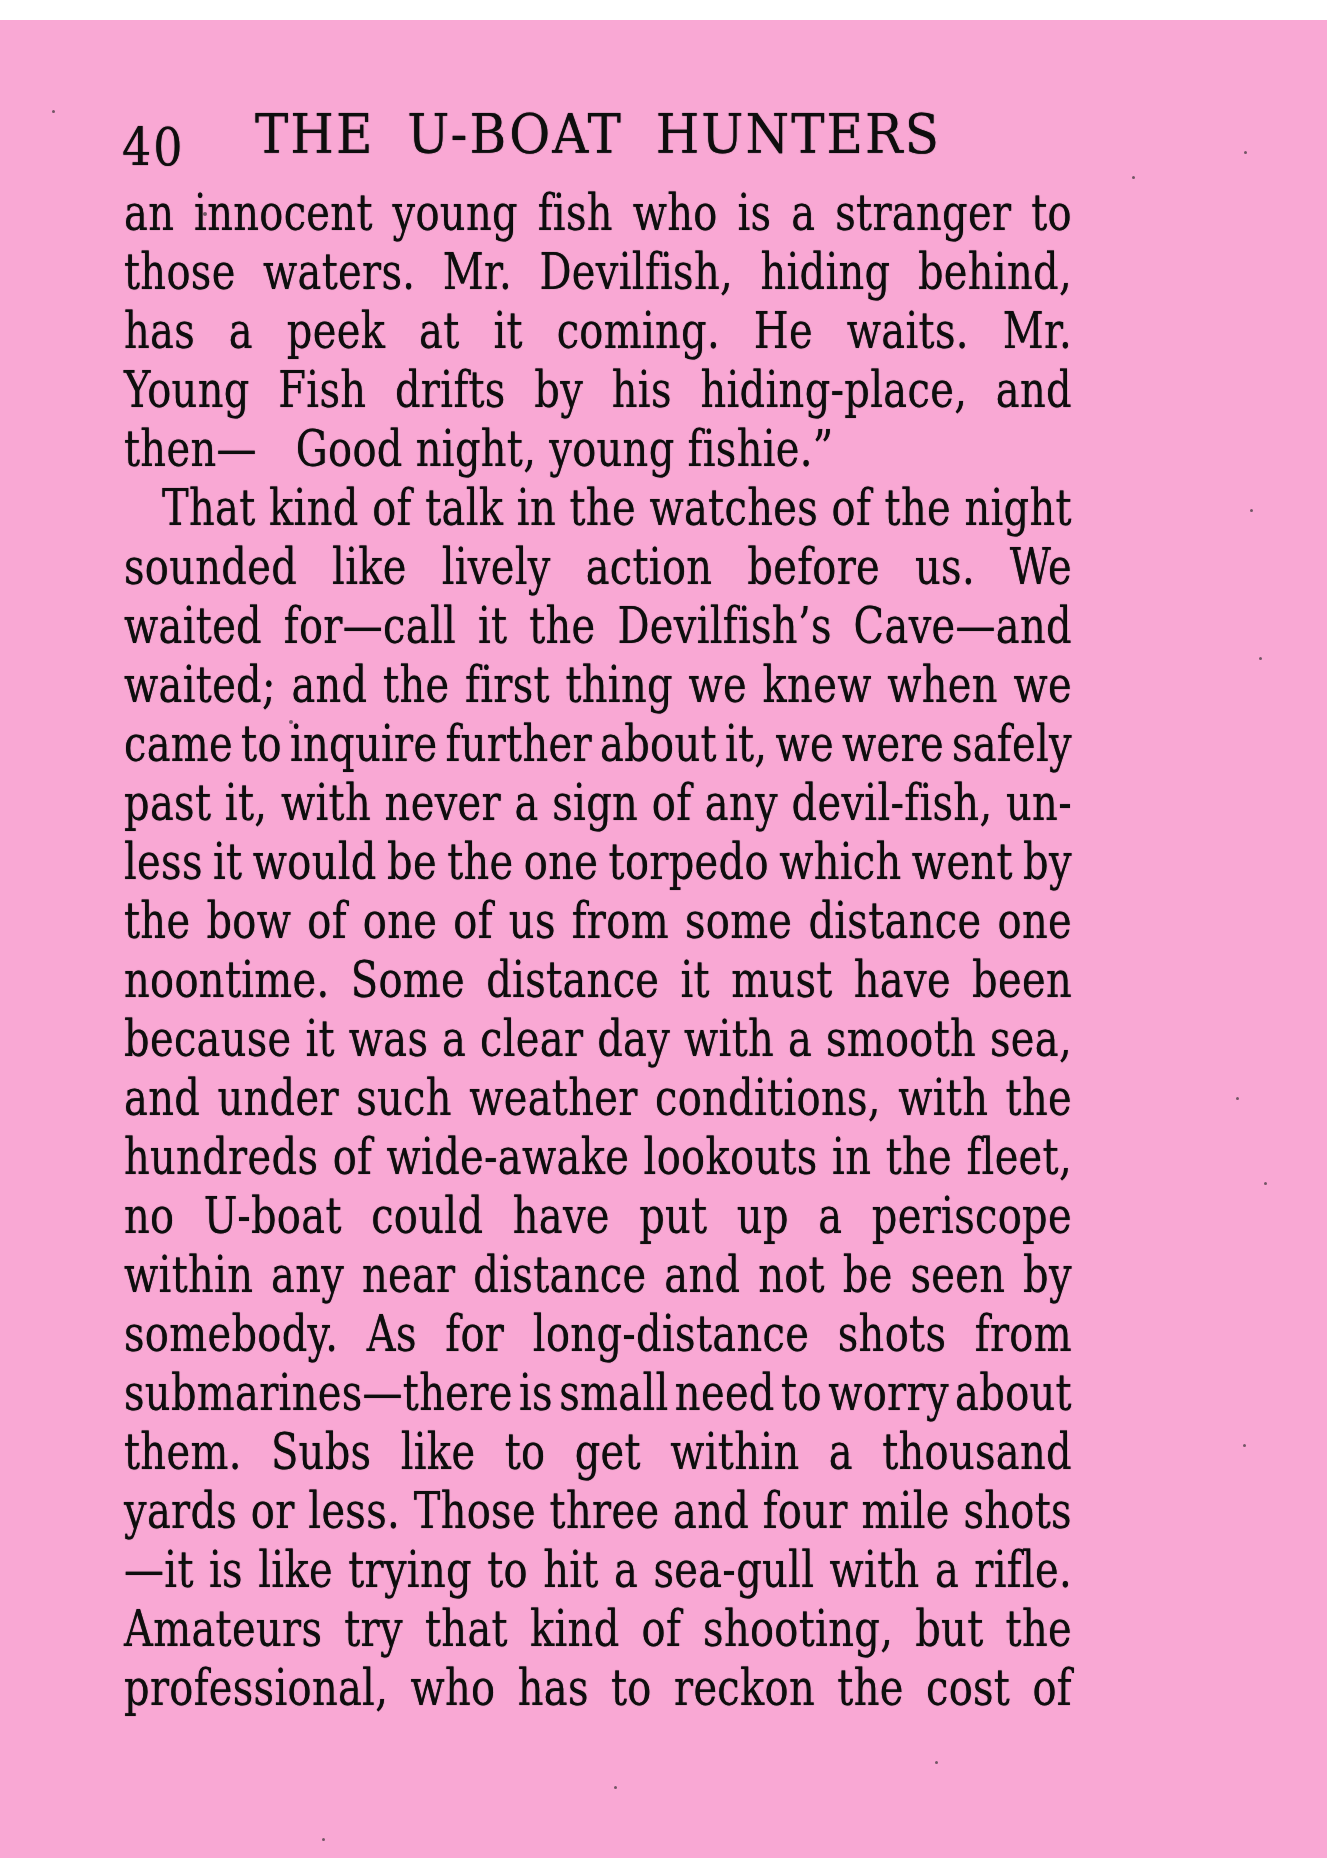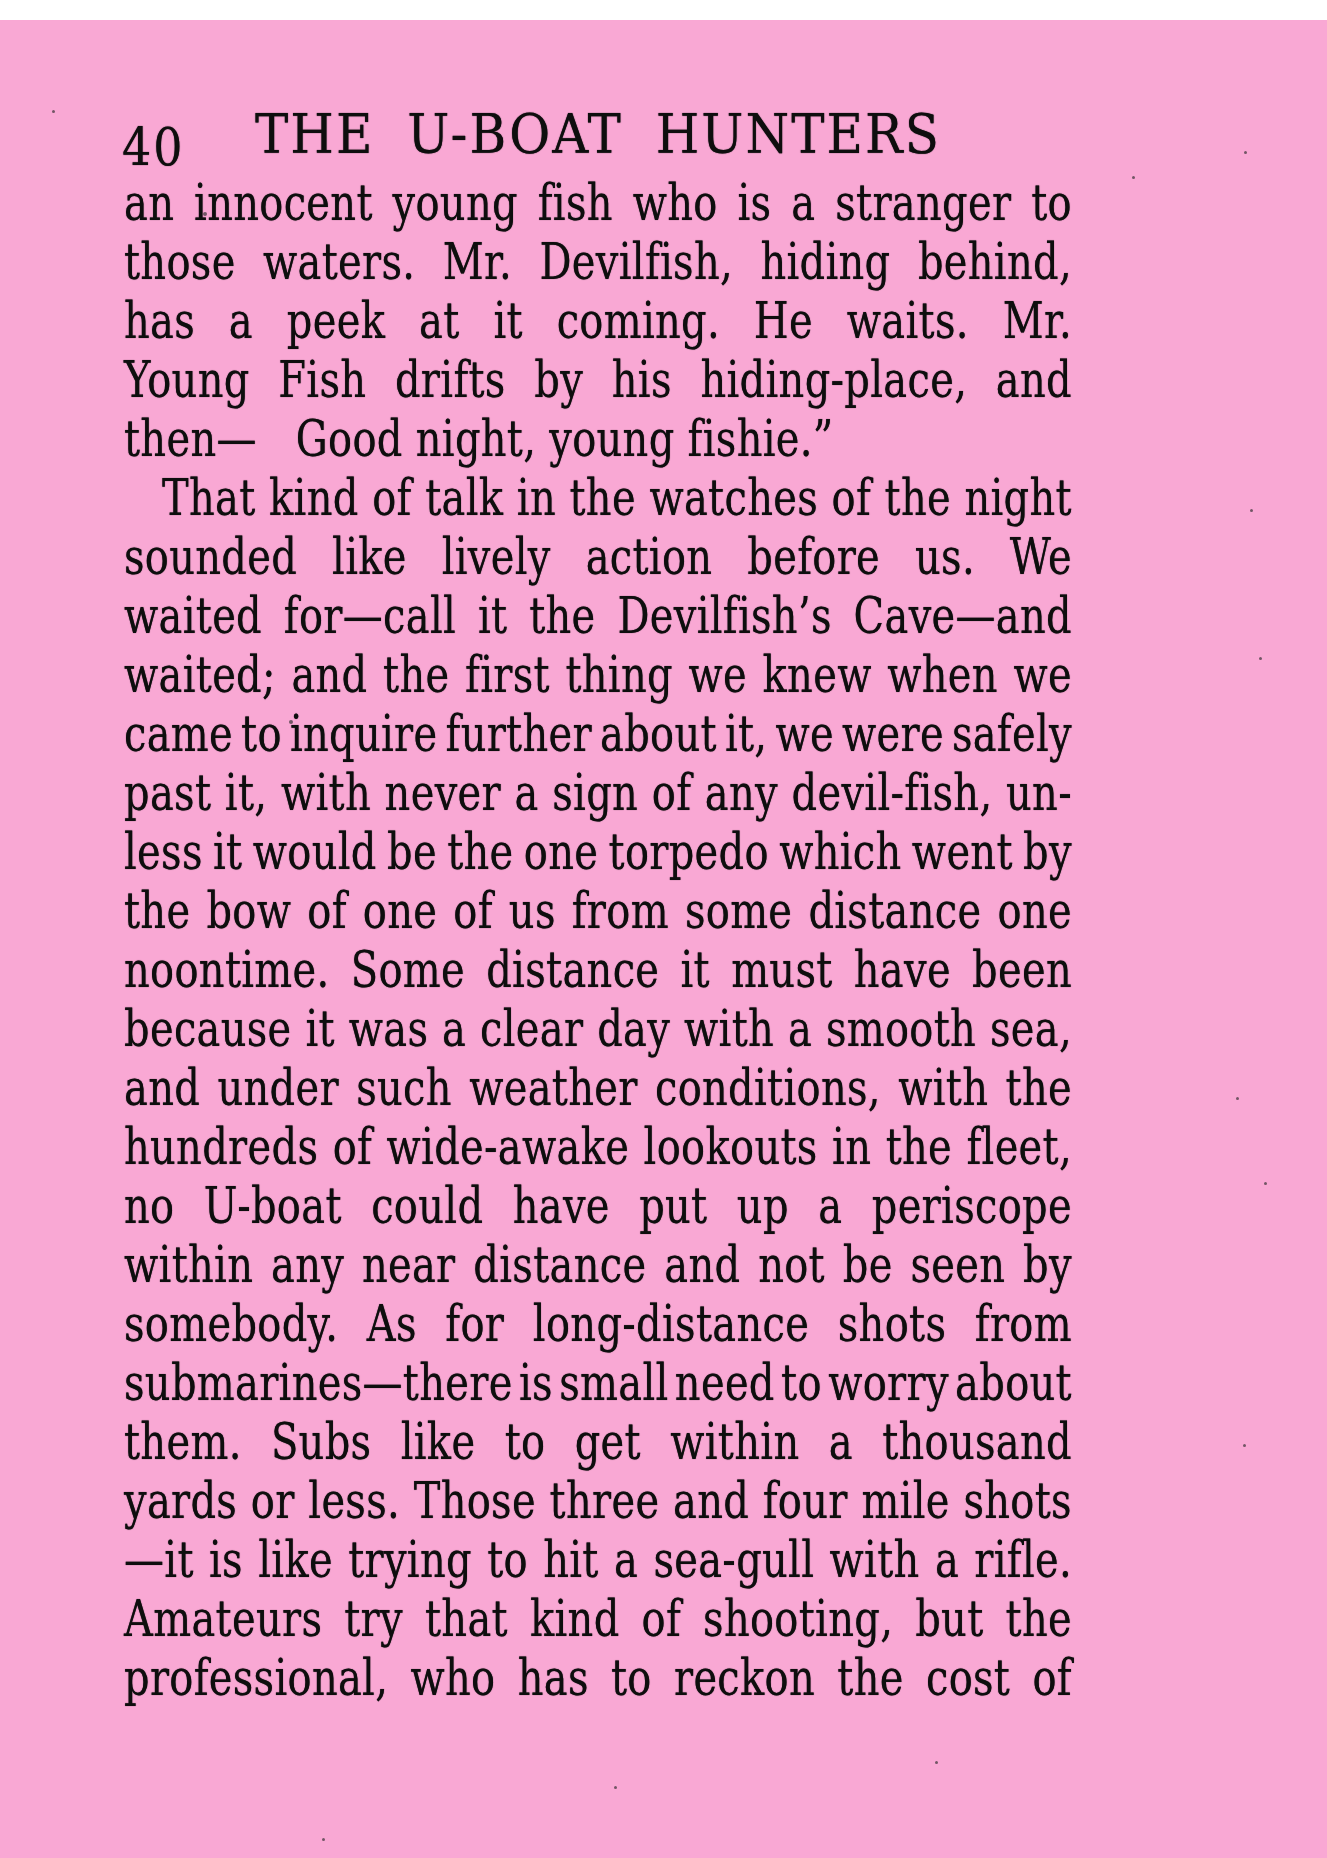--- a/index.html
+++ b/index.html
@@ -34,21 +34,21 @@
     line-height: 1;
     letter-spacing: 2px;
     word-spacing: 15px;
     transform: scaleY(1.1);
     transform-origin: top center;
     text-shadow: 0 0 1px rgba(0,0,0,0.9);
   }
   .bodytext {
     position: absolute;
     left: 124px;
-    top: 161px;
+    top: 171px;
     width: 948px;
     font-size: 40px;
     letter-spacing: 0.3px;
     text-shadow: 0 0 0.8px rgba(0,0,0,0.8);
   }
   .line {
     height: 59px;
     line-height: 59px;
     transform: scaleY(1.25);
     transform-origin: 50% 100%;

